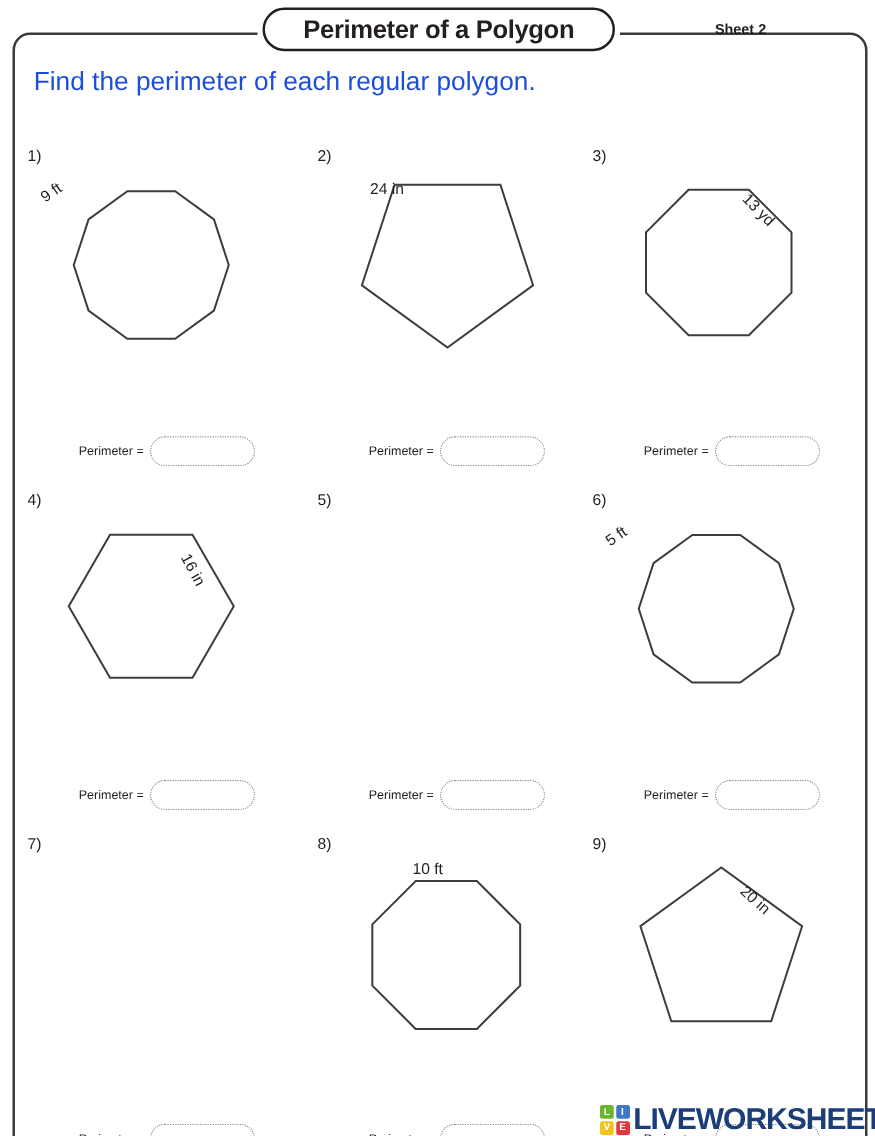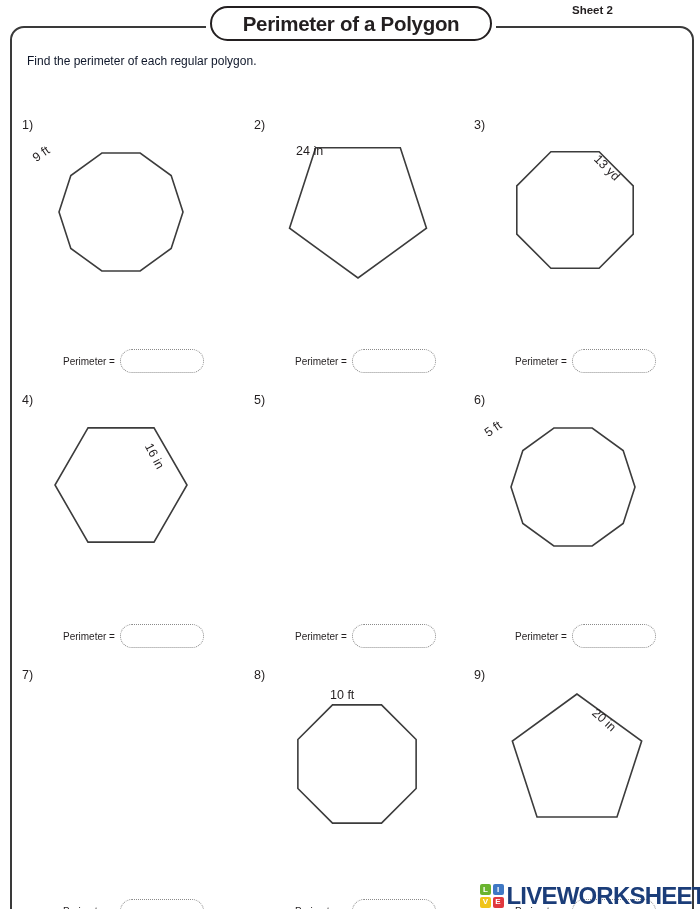--- a/index.html
+++ b/index.html
@@ -59,33 +59,33 @@
     font-size: 20.5px;
     font-weight: bold;
     letter-spacing: -0.3px;
     white-space: nowrap;
     color: #231f20;
   }
 
   #sheet-label {
     position: absolute;
     left: 572px;
-    top: 4px;
+    top: 18px;
     font-size: 11.5px;
     font-weight: bold;
     color: #231f20;
     z-index: 3;
   }
 
   #instruction {
     position: absolute;
     left: 27px;
     top: 54px;
-    font-size: 12px;
-    color: #0f172a;
+    font-size: 21px;
+    color: #1d4ed8;
     z-index: 3;
   }
 
   
   #grid {
     position: absolute;
     left: 0;
     top: 112px;
     width: 700px;
   }

